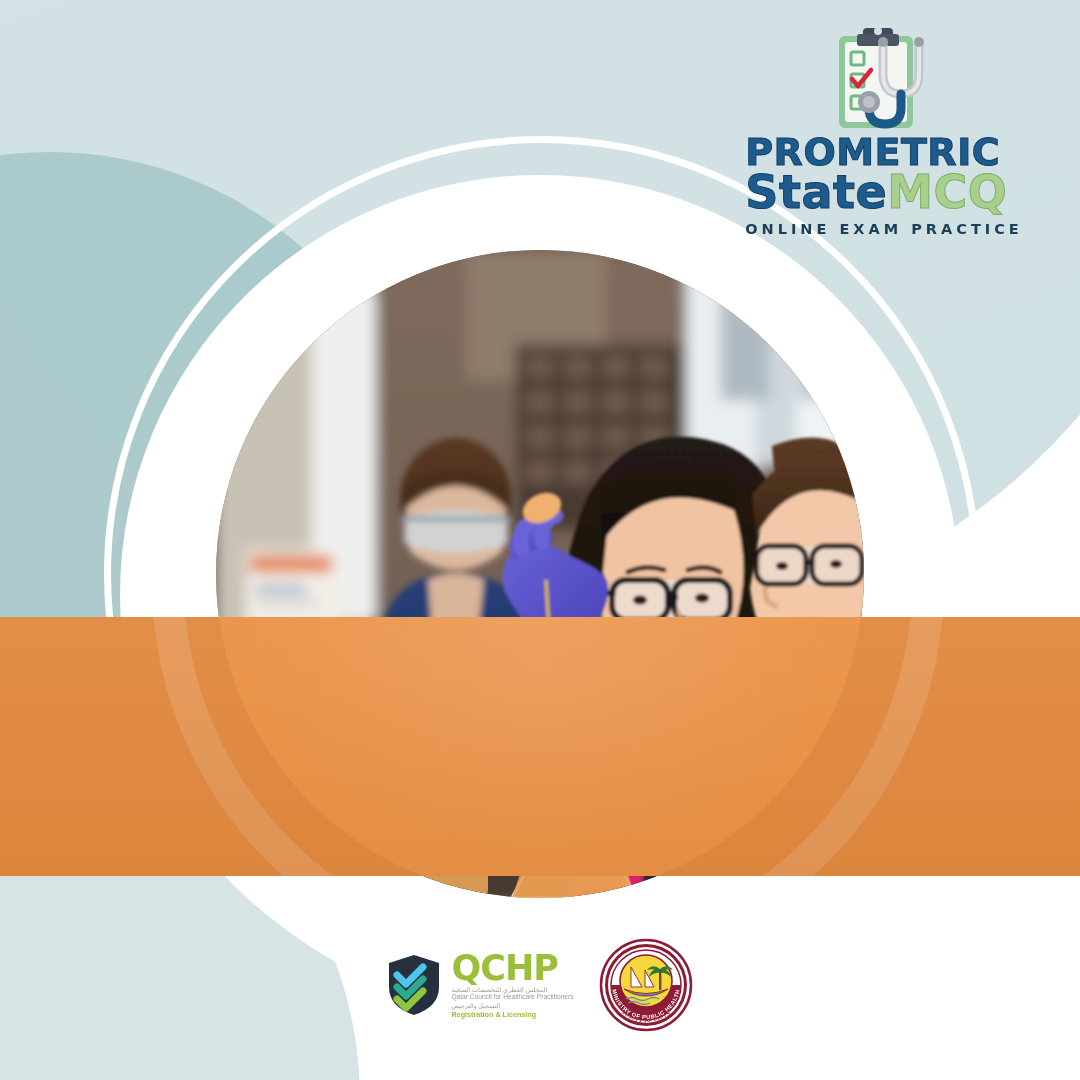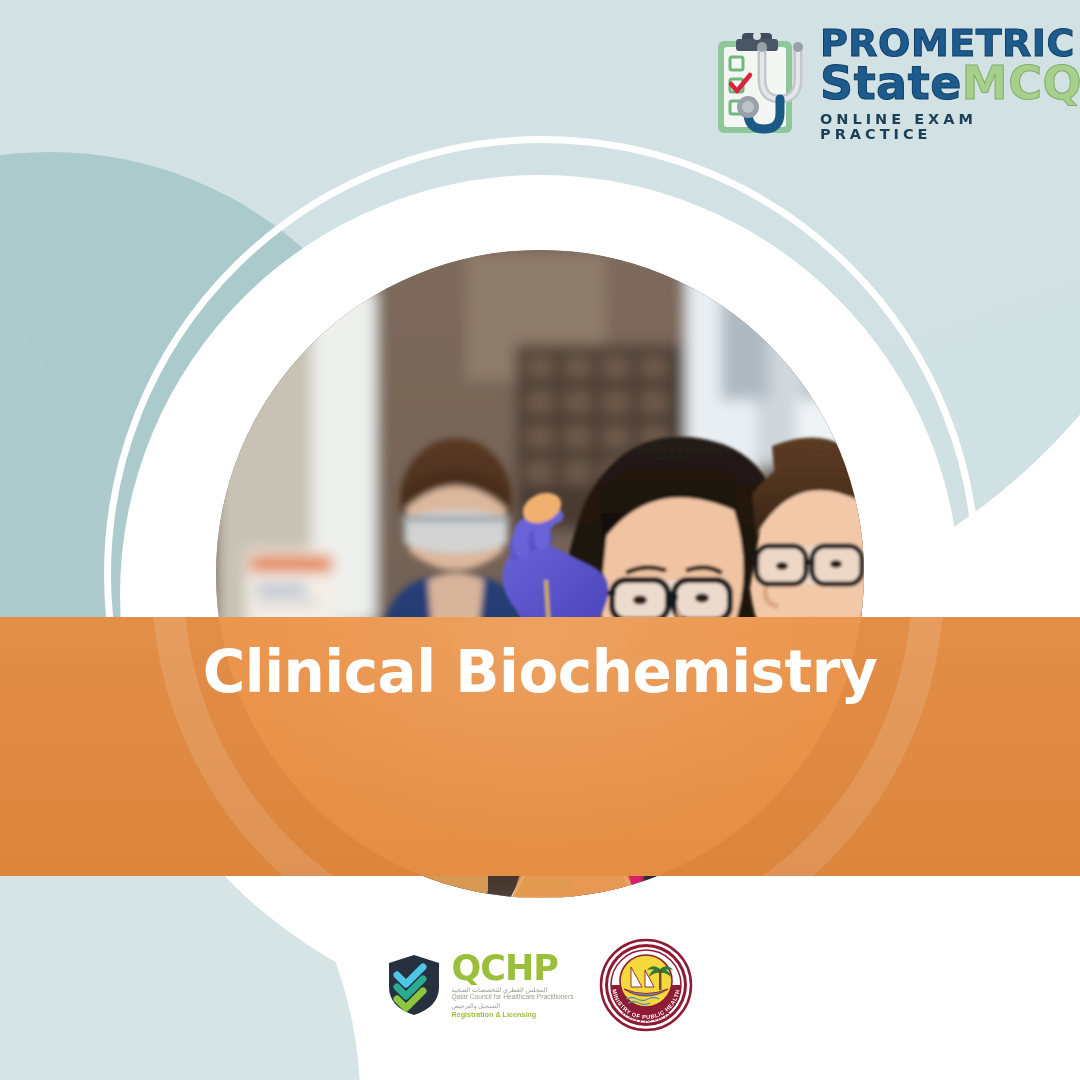--- a/index.html
+++ b/index.html
@@ -165,20 +165,21 @@
   
   .logo {
     position: absolute;
     right: 22px;
     top: 22px;
     width: 352px;
     height: 122px;
     display: flex;
     align-items: center;
     z-index: 8;
+    flex-direction: column;
   }
   .logo-mark { width: 110px; height: 112px; flex: none; }
   .logo-mark svg { display: block; width: 100%; height: 100%; }
   .logo-words {
     flex: 1;
     display: flex;
     flex-direction: column;
     justify-content: center;
     padding-left: 4px;
   }
@@ -474,21 +475,20 @@
     </svg>
   </div>
 
   <div class="orange-band">
     <div class="band-photo-tint"></div>
     <div class="band-ring-tint"></div>
     <div class="band-sheen"></div>
   </div>
 
   <div class="title-block">
-    <div class="title-line">Clinical Biochemistry</div>
   </div>
 
   <div class="logo">
     <div class="logo-mark">
       <svg viewBox="0 0 110 112" aria-hidden="true">
 
         <rect x="12" y="14" width="74" height="92" rx="6" fill="#8ec79a"></rect>
         <rect x="18" y="20" width="62" height="80" rx="3" fill="#f4f6f4"></rect>
 
         <rect x="36" y="6" width="30" height="16" rx="4" fill="#3f4a5a"></rect>

